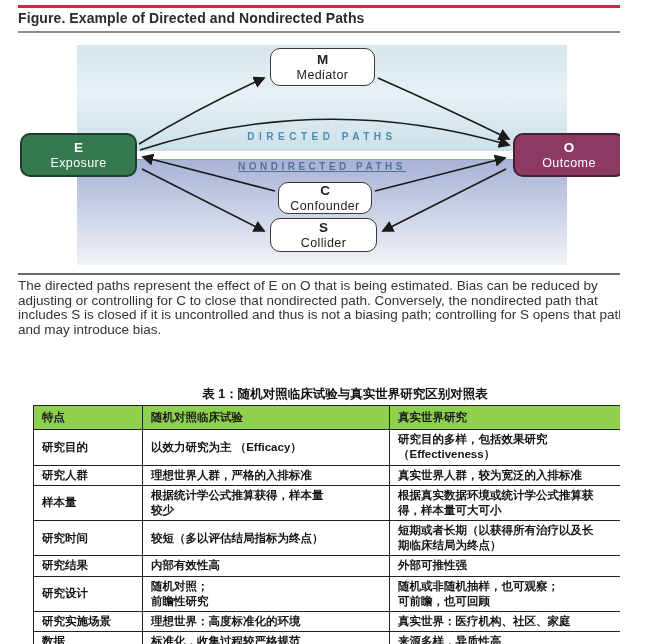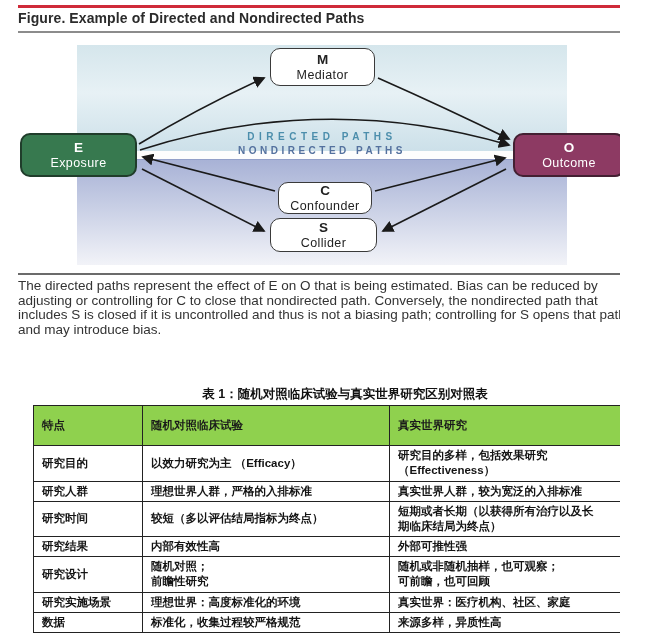--- a/index.html
+++ b/index.html
@@ -17,21 +17,21 @@
   #band-top{position:absolute;left:77px;top:45px;width:490px;height:106px;
             background:linear-gradient(to bottom,#D5E6EC 0%,#E7F1F5 45%,#CCE0E9 100%);}
   #band-white{position:absolute;left:77px;top:151px;width:490px;height:8px;background:#FDFDFD;}
   #band-bottom{position:absolute;left:77px;top:159px;width:490px;height:106px;
             border-top:1px solid #93A0C9;box-sizing:border-box;
             background:linear-gradient(to bottom,#A8B2D6 0%,#C6CDE4 42%,#F2F3F8 100%);}
 
   .path-label{position:absolute;left:77px;width:490px;text-align:center;
               font-weight:bold;font-size:10px;}
   #lbl-directed{top:131px;letter-spacing:4.5px;color:#4C8EAC;}
-  #lbl-nondirected{top:145px;letter-spacing:3.5px;color:#54719E;}
+  #lbl-nondirected{top:161px;letter-spacing:3.5px;color:#54719E;text-decoration:underline;}
 
   #arrows{position:absolute;left:0;top:45px;width:672px;height:220px;}
 
   .node{position:absolute;box-sizing:border-box;border-radius:10px;
         display:flex;flex-direction:column;justify-content:center;align-items:center;
         line-height:1.12;}
   .node .ltr{font-weight:bold;font-size:13.5px;}
   .node .nm{font-weight:normal;font-size:12.5px;letter-spacing:.4px;}
   .node.white{background:#fff;border:1.6px solid #3a3a3a;color:#222;}
   #node-e{left:20px;top:133px;width:117px;height:44px;border:2px solid #203D2B;color:#fff;}
@@ -46,21 +46,21 @@
                font-size:13.5px;line-height:14.6px;color:#333;}
 
   
   #tbl-title{position:absolute;left:33px;top:386px;width:624px;text-align:center;
              font-size:12.5px;font-weight:bold;color:#111;}
   #cmp-table{position:absolute;left:33px;top:405px;width:624px;
              border-collapse:collapse;table-layout:fixed;}
   #cmp-table th,#cmp-table td{border:1.2px solid #222;vertical-align:middle;
              padding:2px 8px;font-size:11.5px;line-height:1.32;color:#141414;
              white-space:pre-line;text-align:left;overflow:hidden;}
-  #cmp-table th{font-weight:bold;padding:12px 8px;color:#1a1a1a;}
+  #cmp-table th{font-weight:bold;padding:4px 8px;color:#1a1a1a;}
   #cmp-table td{font-weight:600;}
 </style>
 </head>
 <body>
 
 <div id="root">
 
   <div id="rule-red" class="rule"></div>
   <div id="fig-title">Figure. Example of Directed and Nondirected Paths</div>
   <div id="rule-gray-title" class="rule"></div>
@@ -131,20 +131,27 @@
       <td>以效力研究为主 （Efficacy）</td>
       <td>研究目的多样，包括效果研究
 （Effectiveness）</td>
     </tr>
     <tr>
       <td>研究人群</td>
       <td>理想世界人群，严格的入排标准</td>
       <td>真实世界人群，较为宽泛的入排标准</td>
     </tr>
     <tr>
+      <td>样本量</td>
+      <td>根据统计学公式推算获得，样本量
+较少</td>
+      <td>根据真实数据环境或统计学公式推算获
+得，样本量可大可小</td>
+    </tr>
+    <tr>
       <td>研究时间</td>
       <td>较短（多以评估结局指标为终点）</td>
       <td>短期或者长期（以获得所有治疗以及长
 期临床结局为终点）</td>
     </tr>
     <tr>
       <td>研究结果</td>
       <td>内部有效性高</td>
       <td>外部可推性强</td>
     </tr>

